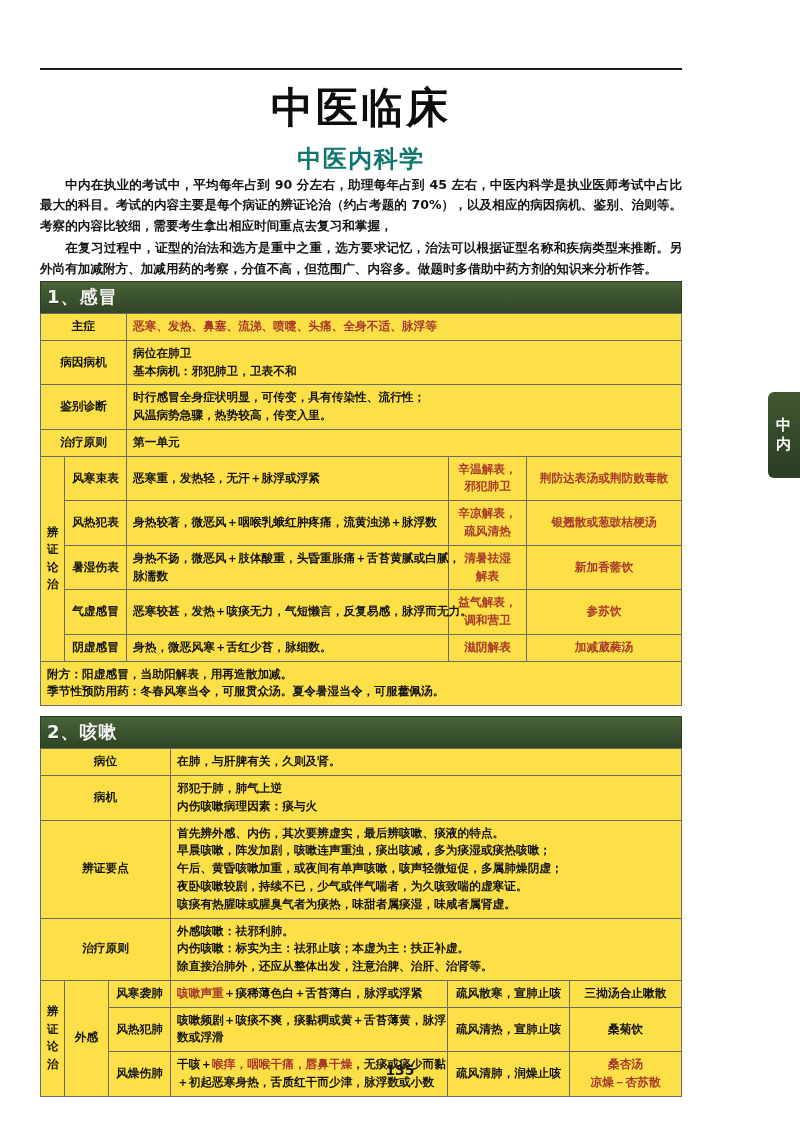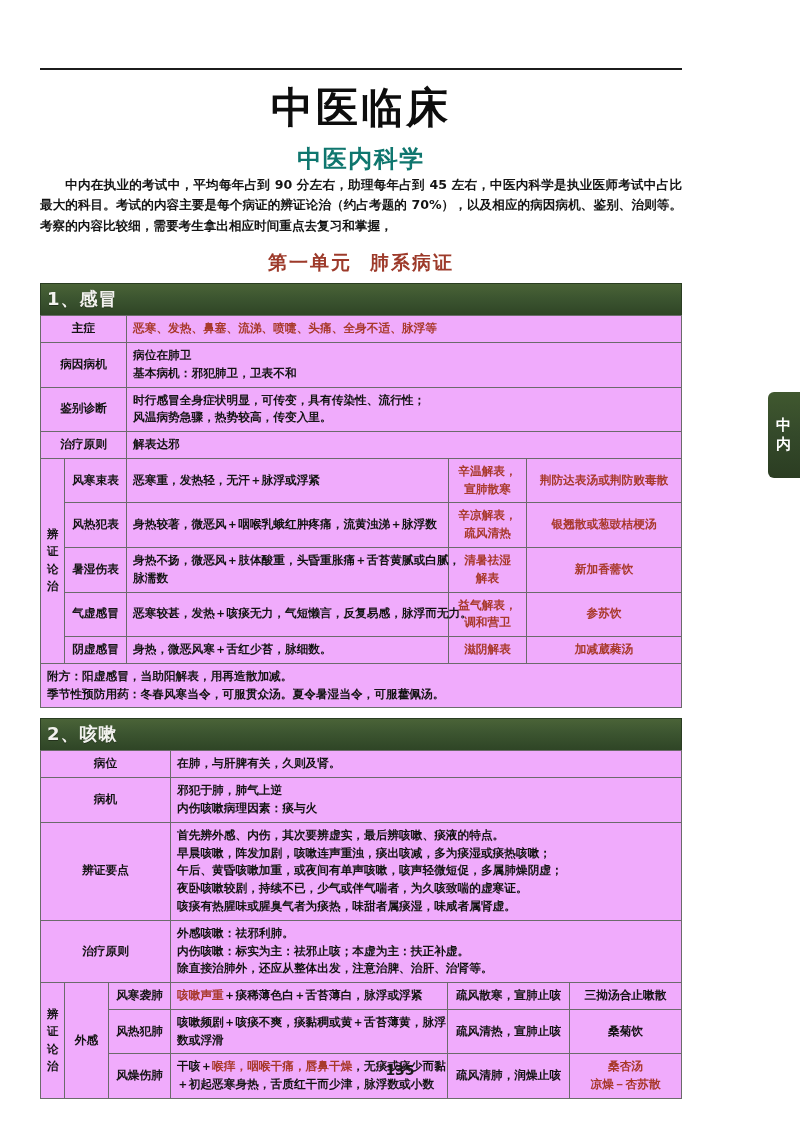--- a/index.html
+++ b/index.html
@@ -87,21 +87,21 @@
     text-shadow: 0 1px 0 rgba(0,0,0,0.35);
   }
 
   
   table.tcm {
     width: 100%;
     border-collapse: collapse;
     table-layout: fixed;
     font-size: 11.7px;
     color: #131313;
-    background: #f0abfc;
+    background: #fde047;
   }
   table.tcm td {
     border: 1px solid #6b6b6b;
     padding: 4px 6px;
     vertical-align: middle;
     line-height: 1.52;
     font-weight: 700;
   }
   .lbl {
     text-align: center;
@@ -164,25 +164,23 @@
 
 <div class="page">
 
   <div class="top-rule"></div>
 
   <div class="book-title">中医临床</div>
   <div class="subject-title">中医内科学</div>
 
   <div class="intro">
     <p>中内在执业的考试中，平均每年占到 90 分左右，助理每年占到 45 左右，中医内科学是执业医师考试中占比最大的科目。考试的内容主要是每个病证的辨证论治（约占考题的 70%），以及相应的病因病机、鉴别、治则等。考察的内容比较细，需要考生拿出相应时间重点去复习和掌握，</p>
+    <p>在复习过程中，证型的治法和选方是重中之重，选方要求记忆，治法可以根据证型名称和疾病类型来推断。另外尚有加减附方、加减用药的考察，分值不高，但范围广、内容多。做题时多借助中药方剂的知识来分析作答。</p>
   </div>
 
-  <div class="unit-heading">
-    <span>第一单元</span><span class="gap"></span><span>肺系病证</span>
-  </div>
 
   <div class="sec-bar">1、感冒</div>
 
   <table class="tcm mt-tbl">
     <colgroup>
       <col style="width:24px">
       <col style="width:62px">
       <col>
       <col style="width:78px">
       <col style="width:155px">
@@ -201,37 +199,37 @@
       </tr>
       <tr>
         <td class="lbl" colspan="2">鉴别诊断</td>
         <td colspan="3" class="cell-lines">
           <div>时行感冒全身症状明显，可传变，具有传染性、流行性；</div>
           <div>风温病势急骤，热势较高，传变入里。</div>
         </td>
       </tr>
       <tr>
         <td class="lbl" colspan="2">治疗原则</td>
-        <td colspan="3">解表达邪</td>
+        <td colspan="3">第一单元</td>
       </tr>
 
       <tr>
         <td class="vlabel" rowspan="5">
           <span>辨</span>
           <span>证</span>
           <span>论</span>
           <span>治</span>
         </td>
         <td class="lbl">风寒束表</td>
         <td class="cell-lines">
           <div>恶寒重，发热轻，无汗＋脉浮或浮紧</div>
         </td>
         <td class="ctr r">
           <div>辛温解表，</div>
-          <div>宣肺散寒</div>
+          <div>邪犯肺卫</div>
         </td>
         <td class="ctr r">
           <div>荆防达表汤或荆防败毒散</div>
         </td>
       </tr>
       <tr>
         <td class="lbl">风热犯表</td>
         <td class="cell-lines">
           <div>身热较著，微恶风＋咽喉乳蛾红肿疼痛，流黄浊涕＋脉浮数</div>
         </td>

